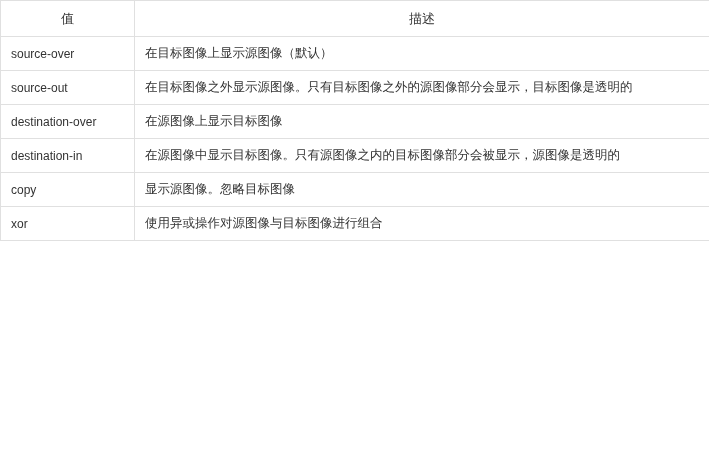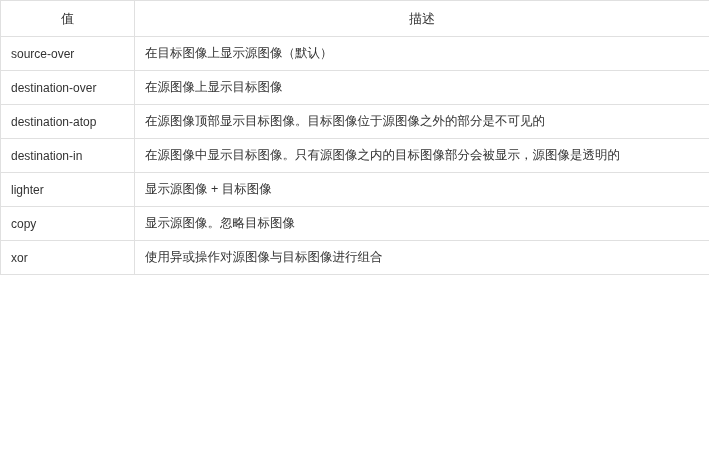--- a/index.html
+++ b/index.html
@@ -72,34 +72,30 @@
         <th>值</th>
         <th>描述</th>
       </tr>
     </thead>
     <tbody>
       <tr>
         <td class="value-cell">source-over</td>
         <td class="desc-cell">在目标图像上显示源图像（默认）</td>
       </tr>
       <tr>
+        <td class="value-cell">source-out</td>
+        <td class="desc-cell">在目标图像之外显示源图像。只有目标图像之外的源图像部分会显示，目标图像是透明的</td>
+      </tr>
+      <tr>
         <td class="value-cell">destination-over</td>
         <td class="desc-cell">在源图像上显示目标图像</td>
       </tr>
       <tr>
-        <td class="value-cell">destination-atop</td>
-        <td class="desc-cell">在源图像顶部显示目标图像。目标图像位于源图像之外的部分是不可见的</td>
-      </tr>
-      <tr>
         <td class="value-cell">destination-in</td>
         <td class="desc-cell">在源图像中显示目标图像。只有源图像之内的目标图像部分会被显示，源图像是透明的</td>
-      </tr>
-      <tr>
-        <td class="value-cell">lighter</td>
-        <td class="desc-cell">显示源图像 + 目标图像</td>
       </tr>
       <tr>
         <td class="value-cell">copy</td>
         <td class="desc-cell">显示源图像。忽略目标图像</td>
       </tr>
       <tr>
         <td class="value-cell">xor</td>
         <td class="desc-cell">使用异或操作对源图像与目标图像进行组合</td>
       </tr>
     </tbody>

